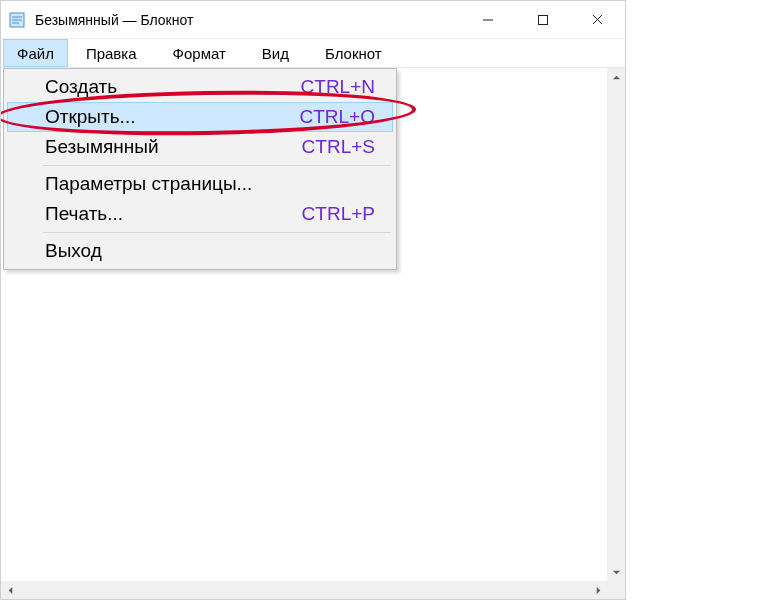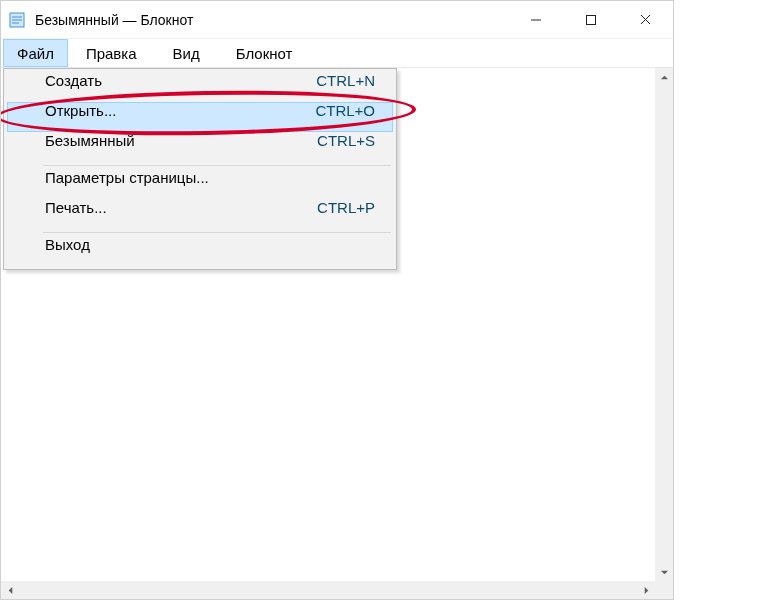--- a/index.html
+++ b/index.html
@@ -1,18 +1,18 @@
 <!DOCTYPE html>
 <html><head>
 <meta charset="utf-8">
 <style>
   * { box-sizing: border-box; font-family: "Segoe UI", Tahoma, sans-serif; }
   body { margin: 0; background: #fff; }
   .window {
-    width: 674px; height: 600px; position: relative;
+    width: 626px; height: 600px; position: relative;
     border: 1px solid #d0d0d0; background: #fff;
     display: flex; flex-direction: column;
   }
   
   .titlebar {
     height: 38px; display: flex; align-items: center;
     background: #fff; border-bottom: 1px solid #f0f0f0;
     padding-left: 6px;
   }
   .app-icon {
@@ -60,27 +60,27 @@
   
   .dropdown {
     position: absolute; left: 2px; top: 0;
     width: 394px; background: #f2f2f2;
     border: 1px solid #bcbcbc;
     box-shadow: 3px 3px 3px rgba(0,0,0,.15);
     padding: 3px;
     z-index: 10;
   }
   .dd-item {
-    display: flex; align-items: flex-start; height: 30px;
+    display: flex; align-items: center; height: 30px;
     padding-left: 38px; padding-right: 18px; cursor: default;
-    font-size: 15px; color: #000; position: relative;
+    font-size: 19px; color: #000; position: relative;
   }
   .dd-item.hover { background: #cde8ff; outline: 1px solid #99d1ff; outline-offset: -1px; }
   .dd-label { flex: 1; }
-  .dd-shortcut { color: #0c4a6e; }
+  .dd-shortcut { color: #6d28d9; }
   .dd-sep { height: 1px; background: #d7d7d7; margin: 3px 2px 3px 36px; }
 
   
   .annot {
     position: absolute; pointer-events: none; z-index: 20;
     width: 420px; height: 44px; left: -8px; top: 22px;
     border: 4px solid #d4002a; border-radius: 50%/50%;
     transform: rotate(-1deg);
   }
 
@@ -145,20 +145,23 @@
   </div>
 
   <div class="menubar">
     <div class="menu-item active">
         <span>Файл</span>
       </div>
     <div class="menu-item">
         <span>Правка</span>
       </div>
     <div class="menu-item">
+        <span>Формат</span>
+      </div>
+    <div class="menu-item">
         <span>Вид</span>
       </div>
     <div class="menu-item">
         <span>Блокнот</span>
       </div>
   </div>
 
   <div class="client">
     <div class="text-area-wrap">
       <div class="text-area"></div>

